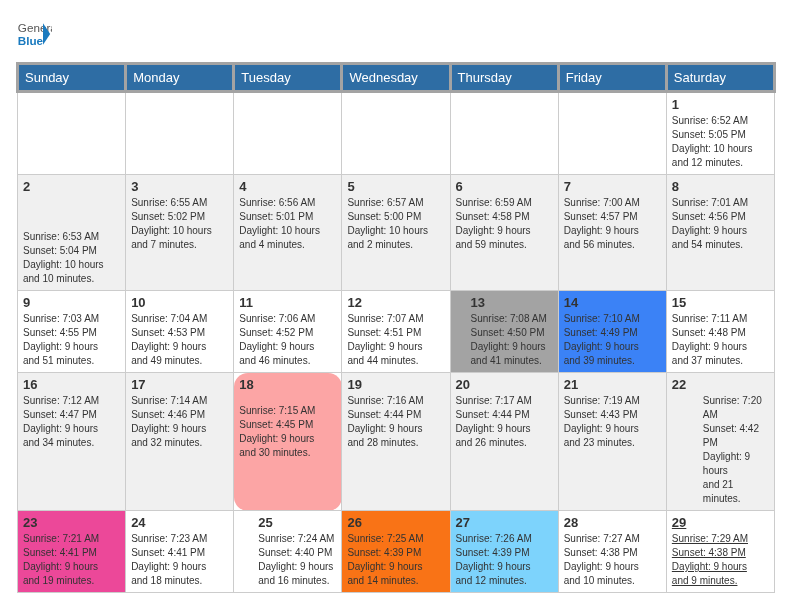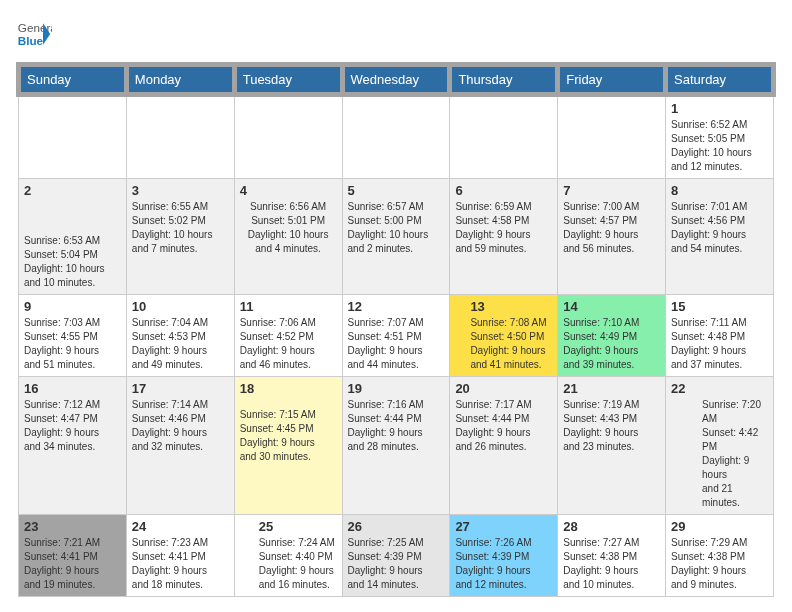--- a/index.html
+++ b/index.html
@@ -42,21 +42,21 @@
       border-collapse: collapse;
       border: 1px solid #ccc;
     }
     .calendar th {
       background-color: #2e6da4;
       color: #fff;
       text-align: left;
       padding: 5px 6px;
       font-size: 13px;
       font-weight: normal;
-      border: 5px solid #a3a3a3;
+      border: 3px solid #a3a3a3;
     }
     .calendar td {
       border: 1px solid #ccc;
       vertical-align: top;
       padding: 4px 5px;
       width: calc(100% / 7);
       min-height: 80px;
       font-size: 10.5px;
       color: #333;
     }
@@ -139,21 +139,21 @@
         </td>
         <td style="background-color: rgb(240, 240, 240);">
           <span class="day-number">3</span>
           <div class="day-info" style="white-space: pre-line;">Sunrise: 6:55 AM
 Sunset: 5:02 PM
 Daylight: 10 hours
 and 7 minutes.</div>
         </td>
         <td style="background-color: rgb(240, 240, 240);">
           <span class="day-number">4</span>
-          <div class="day-info" style="white-space: pre-line; text-align: center;">Sunrise: 6:56 AM
+          <div class="day-info" style="white-space: pre-line;">Sunrise: 6:56 AM
 Sunset: 5:01 PM
 Daylight: 10 hours
 and 4 minutes.</div>
         </td>
         <td style="background-color: rgb(240, 240, 240);">
           <span class="day-number">5</span>
           <div class="day-info" style="white-space: pre-line;">Sunrise: 6:57 AM
 Sunset: 5:00 PM
 Daylight: 10 hours
 and 2 minutes.</div>
@@ -202,28 +202,28 @@
 Daylight: 9 hours
 and 46 minutes.</div>
         </td>
         <td style="background-color: rgb(255, 255, 255);">
           <span class="day-number">12</span>
           <div class="day-info" style="white-space: pre-line;">Sunrise: 7:07 AM
 Sunset: 4:51 PM
 Daylight: 9 hours
 and 44 minutes.</div>
         </td>
-        <td style="background-color: #fde047; padding-left: 20px;">
+        <td style="background-color: #a3a3a3; padding-left: 20px;">
           <span class="day-number">13</span>
           <div class="day-info" style="white-space: pre-line;">Sunrise: 7:08 AM
 Sunset: 4:50 PM
 Daylight: 9 hours
 and 41 minutes.</div>
         </td>
-        <td style="background-color: #86efac; margin-top: 37px;">
+        <td style="background-color: #3b82f6; margin-top: 37px;">
           <span class="day-number">14</span>
           <div class="day-info" style="white-space: pre-line;">Sunrise: 7:10 AM
 Sunset: 4:49 PM
 Daylight: 9 hours
 and 39 minutes.</div>
         </td>
         <td style="background-color: rgb(255, 255, 255);">
           <span class="day-number">15</span>
           <div class="day-info" style="white-space: pre-line;">Sunrise: 7:11 AM
 Sunset: 4:48 PM
@@ -239,21 +239,21 @@
 Daylight: 9 hours
 and 34 minutes.</div>
         </td>
         <td style="background-color: rgb(240, 240, 240);">
           <span class="day-number">17</span>
           <div class="day-info" style="white-space: pre-line;">Sunrise: 7:14 AM
 Sunset: 4:46 PM
 Daylight: 9 hours
 and 32 minutes.</div>
         </td>
-        <td style="background-color: #fef9c3;">
+        <td style="background-color: #fca5a5; border-radius: 14px;">
           <span class="day-number">18</span>
           <div class="day-info" style="white-space: pre-line; margin-top: 12px;">Sunrise: 7:15 AM
 Sunset: 4:45 PM
 Daylight: 9 hours
 and 30 minutes.</div>
         </td>
         <td style="background-color: rgb(240, 240, 240);">
           <span class="day-number">19</span>
           <div class="day-info" style="white-space: pre-line;">Sunrise: 7:16 AM
 Sunset: 4:44 PM
@@ -276,63 +276,63 @@
         </td>
         <td style="background-color: rgb(240, 240, 240);">
           <span class="day-number">22</span>
           <div class="day-info" style="white-space: pre-line; margin-left: 31px;">Sunrise: 7:20 AM
 Sunset: 4:42 PM
 Daylight: 9 hours
 and 21 minutes.</div>
         </td>
       </tr>
       <tr>
-        <td style="background-color: #a3a3a3;">
+        <td style="background-color: #ec4899;">
           <span class="day-number">23</span>
           <div class="day-info" style="white-space: pre-line;">Sunrise: 7:21 AM
 Sunset: 4:41 PM
 Daylight: 9 hours
 and 19 minutes.</div>
         </td>
         <td style="background-color: rgb(255, 255, 255);">
           <span class="day-number">24</span>
           <div class="day-info" style="white-space: pre-line;">Sunrise: 7:23 AM
 Sunset: 4:41 PM
 Daylight: 9 hours
 and 18 minutes.</div>
         </td>
         <td style="background-color: rgb(255, 255, 255); padding-left: 24px;">
           <span class="day-number">25</span>
           <div class="day-info" style="white-space: pre-line;">Sunrise: 7:24 AM
 Sunset: 4:40 PM
 Daylight: 9 hours
 and 16 minutes.</div>
         </td>
-        <td style="background-color: #e5e5e5; margin-left: 44px;">
+        <td style="background-color: #f97316; margin-left: 44px;">
           <span class="day-number">26</span>
           <div class="day-info" style="white-space: pre-line;">Sunrise: 7:25 AM
 Sunset: 4:39 PM
 Daylight: 9 hours
 and 14 minutes.</div>
         </td>
         <td style="background-color: #7dd3fc;">
           <span class="day-number">27</span>
           <div class="day-info" style="white-space: pre-line;">Sunrise: 7:26 AM
 Sunset: 4:39 PM
 Daylight: 9 hours
 and 12 minutes.</div>
         </td>
         <td style="background-color: rgb(255, 255, 255);">
           <span class="day-number">28</span>
           <div class="day-info" style="white-space: pre-line;">Sunrise: 7:27 AM
 Sunset: 4:38 PM
 Daylight: 9 hours
 and 10 minutes.</div>
         </td>
-        <td style="background-color: rgb(255, 255, 255);">
+        <td style="background-color: rgb(255, 255, 255); text-decoration: underline;">
           <span class="day-number">29</span>
           <div class="day-info" style="white-space: pre-line;">Sunrise: 7:29 AM
 Sunset: 4:38 PM
 Daylight: 9 hours
 and 9 minutes.</div>
         </td>
       </tr>
     </tbody>
 </table>
 

